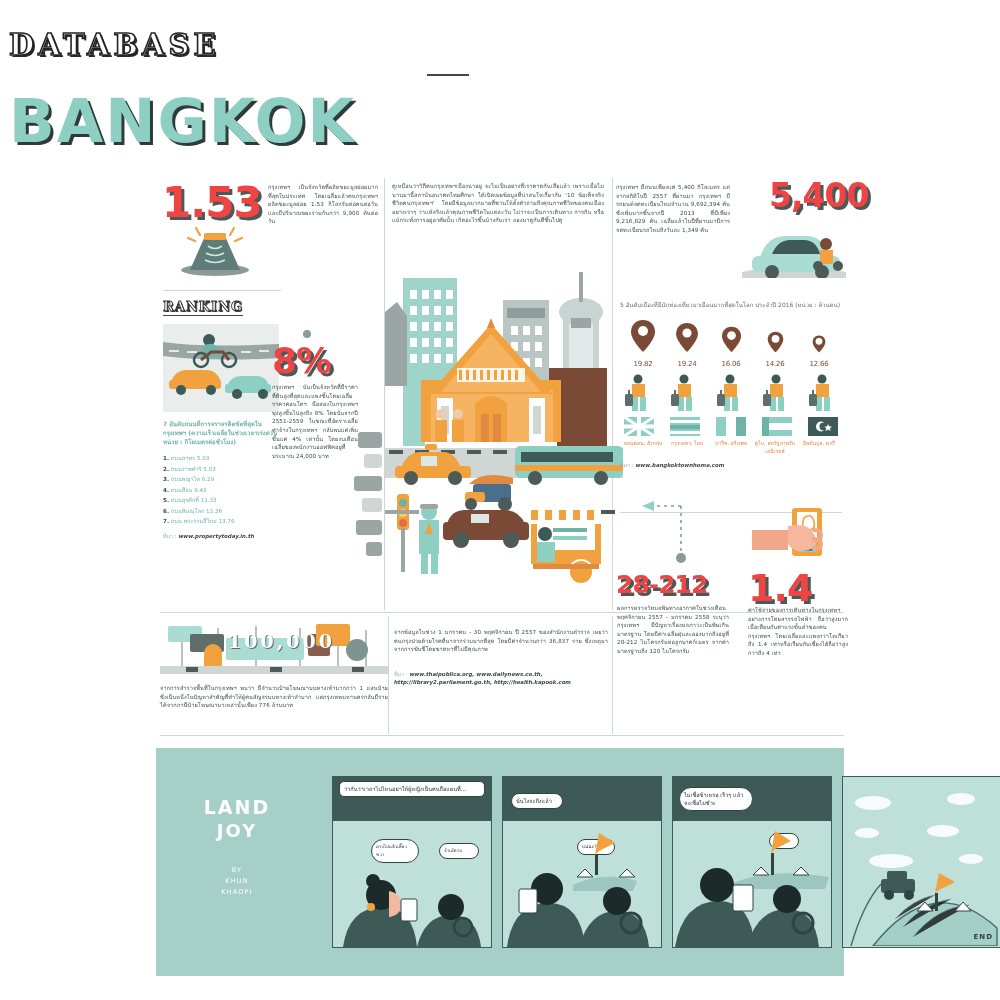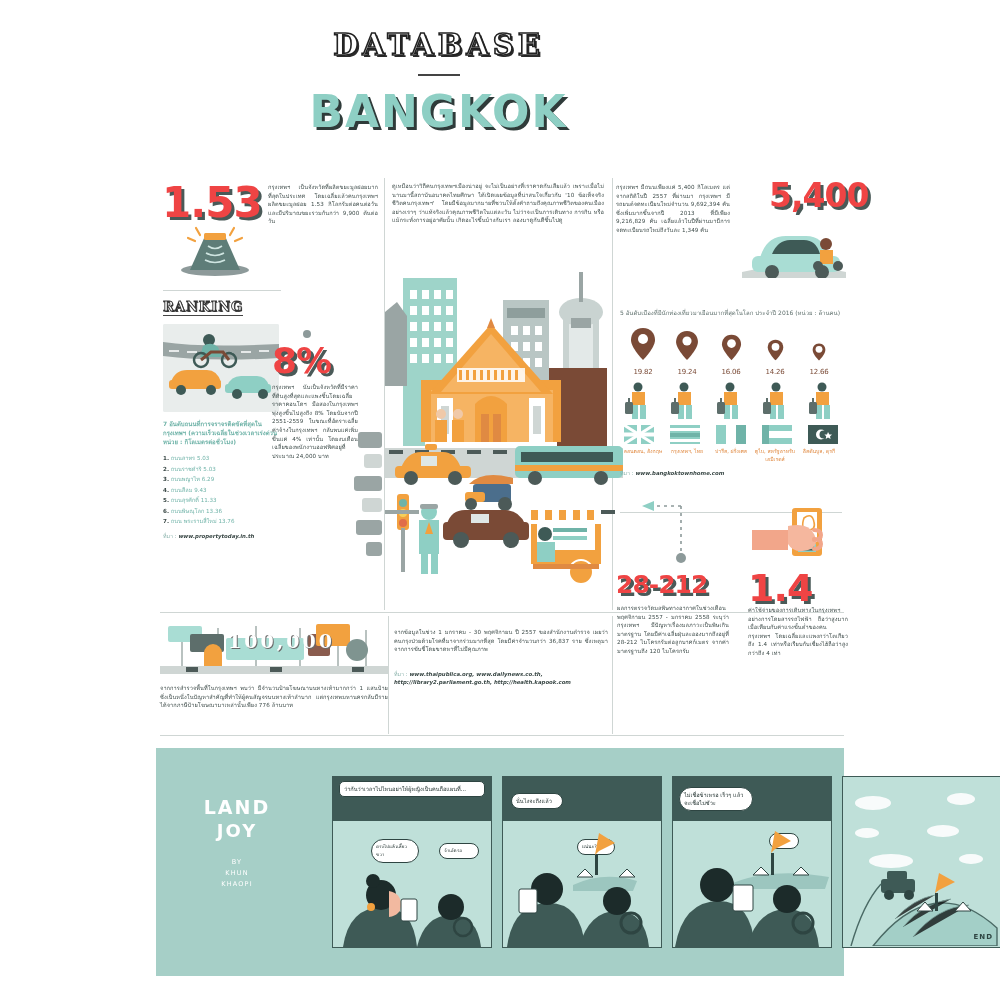--- a/index.html
+++ b/index.html
@@ -2,27 +2,27 @@
 <html><head>
 <meta charset="utf-8">
 <style>
   * { box-sizing: border-box; margin:0; padding:0; }
   html,body { width:1000px; height:1000px; background:#ffffff;
     font-family:"DejaVu Sans","Liberation Sans",sans-serif; }
 
   #page { position:relative; width:1000px; height:1000px; background:#fff; overflow:hidden; }
 
   
-  .hdr { position:absolute; left:0; top:28px; width:877px; text-align:center; }
+  .hdr { position:absolute; left:9px; top:28px; width:877px; }
   .hdr-db { font-family:"DejaVu Serif","Liberation Serif",serif; font-weight:bold;
     font-size:29px; letter-spacing:4px; color:#fff; -webkit-text-stroke:1.6px #222;
     text-shadow:2px 2px 0 #2b2b2b; }
   .hdr-rule { width:42px; height:2px; background:#444; margin:12px auto 10px; }
   .hdr-bkk { font-family:"DejaVu Sans","Liberation Sans",sans-serif; font-weight:bold;
-    font-size:44px; letter-spacing:2px; color:#8ecfc4; text-shadow:3px 3px 0 #2f3b3a; }
+    font-size:60px; letter-spacing:2px; color:#8ecfc4; text-shadow:3px 3px 0 #2f3b3a; }
   .hdr-col { font-size:33px; letter-spacing:2px; color:#3a3a3a; margin-top:4px; font-weight:300;}
 
   
   .thai { font-size:5.6px; line-height:8.6px; color:#3c4a48; text-align:justify;
      letter-spacing:.1px; }
   .bignum { font-family:"DejaVu Sans","Liberation Sans",sans-serif; font-weight:bold;
     color:#ef4444; text-shadow:3px 3px 0 #4a5a58; letter-spacing:-1px; }
   .src { font-size:5.4px; color:#8ab3ac; }
   .src b { color:#3c4a48; font-style:italic; }
   .vline { position:absolute; width:1px; background:#cfd6d4; }
@@ -60,21 +60,21 @@
 
   
   #intro { position:absolute; left:392px; top:182px; width:212px; }
 
   
   #t5400 { position:absolute; left:616px; top:183px; width:114px; }
   #b5400 { position:absolute; left:769px; top:176px; width:110px; }
   #b5400 .n { font-size:33px; }
 
   
-  #cities { position:absolute; left:620px; top:308px; width:222px; }
+  #cities { position:absolute; left:620px; top:300px; width:222px; }
   .cities-ttl { font-size:6px; line-height:9px; color:#5d6e6b; }
   .pins { display:flex; justify-content:space-between; align-items:flex-end; margin-top:10px;
      padding:0 4px; }
   .pin-col { text-align:center; width:38px; }
   .pin-val { font-size:7px; color:#7a4a36; margin-top:3px; letter-spacing:-.2px;}
   .people { display:flex; justify-content:space-between; margin-top:6px; padding:0 4px; }
   .flags { display:flex; justify-content:space-between; margin-top:5px; padding:0 4px; }
   .flag { width:30px; height:19px; }
   .cnames { display:flex; justify-content:space-between; margin-top:4px; padding:0 2px; }
   .cname { width:42px; font-size:5.2px; line-height:7.5px; color:#e08a42; text-align:center; }
@@ -101,21 +101,21 @@
   
   #cbot { position:absolute; left:394px; top:628px; width:214px; }
   #cbot .src { margin-top:16px; line-height:8px; }
 
   
   #comic { position:absolute; left:156px; top:748px; width:688px; height:228px;
      background:#a6cfc7; }
   .comic-logo { position:absolute; left:26px; top:48px; width:110px; text-align:center; color:#fff; }
   .cl-1 { font-family:"DejaVu Sans",sans-serif; font-weight:bold; font-size:19px; letter-spacing:2px; }
   .cl-2 { font-family:"DejaVu Sans",sans-serif; font-weight:bold; font-size:18px; letter-spacing:2px; margin-top:2px;}
-  .cl-by { font-size:6.5px; letter-spacing:1.2px; margin-top:16px; line-height:11px; }
+  .cl-by { font-size:6.5px; letter-spacing:1.2px; margin-top:24px; line-height:11px; }
   .panel { position:absolute; top:28px; height:172px; background:#bfe0d9; border:1.5px solid #3e5a56;margin-left:16px; }
   .panel-sky { position:absolute; left:0; top:0; right:0; height:44px; background:#3e5a56; }
   .bubble { position:absolute; background:#fff; border:1.2px solid #2e4542; border-radius:5px;
      font-size:5.6px; line-height:8px; color:#20302e; padding:3px 4px; }
   .end-lbl { position:absolute; right:8px; bottom:6px; font-size:7px; font-weight:bold; color:#2e4542;
      letter-spacing:1px; }
 </style>
 </head>
 <body>
 

